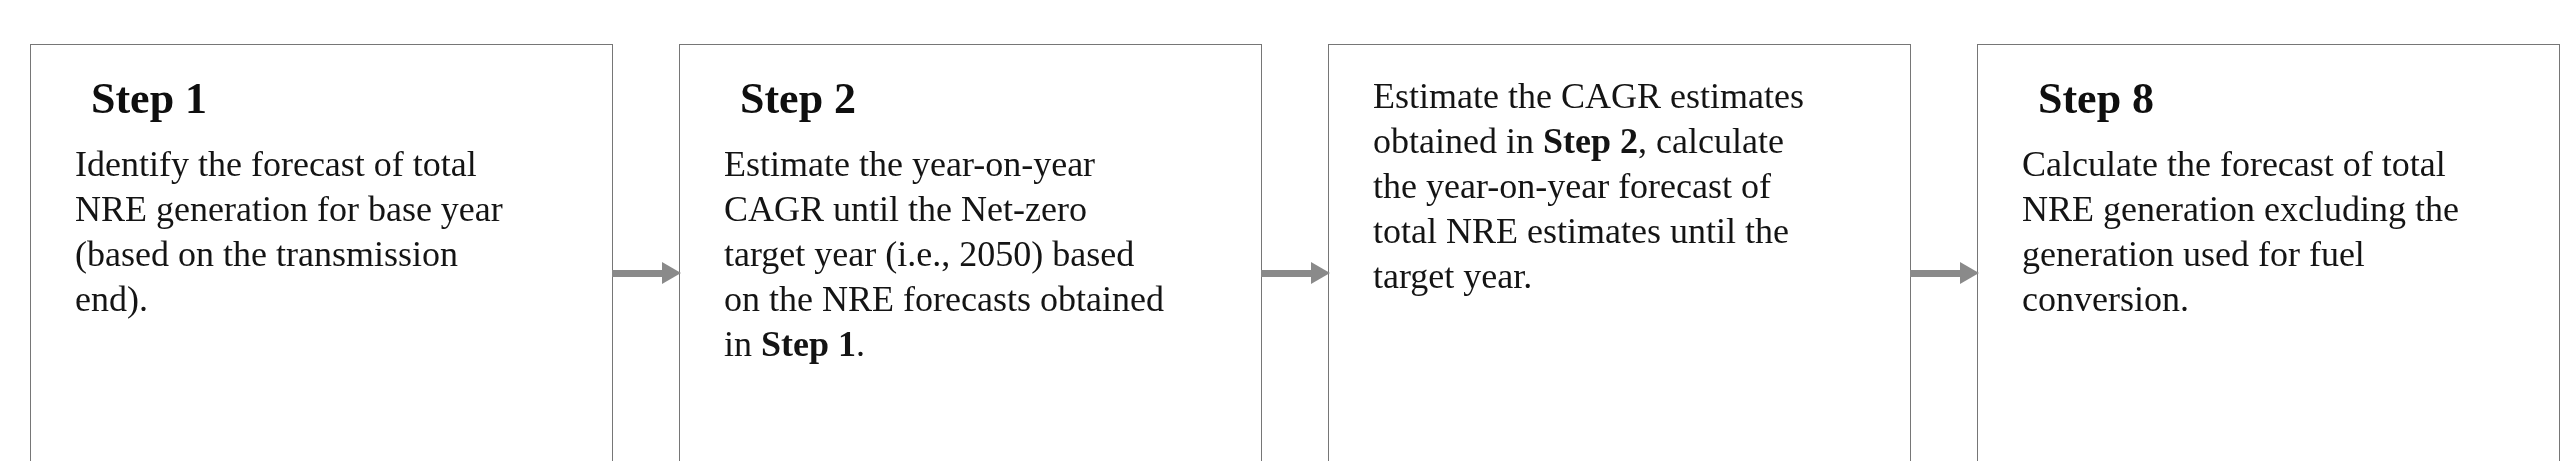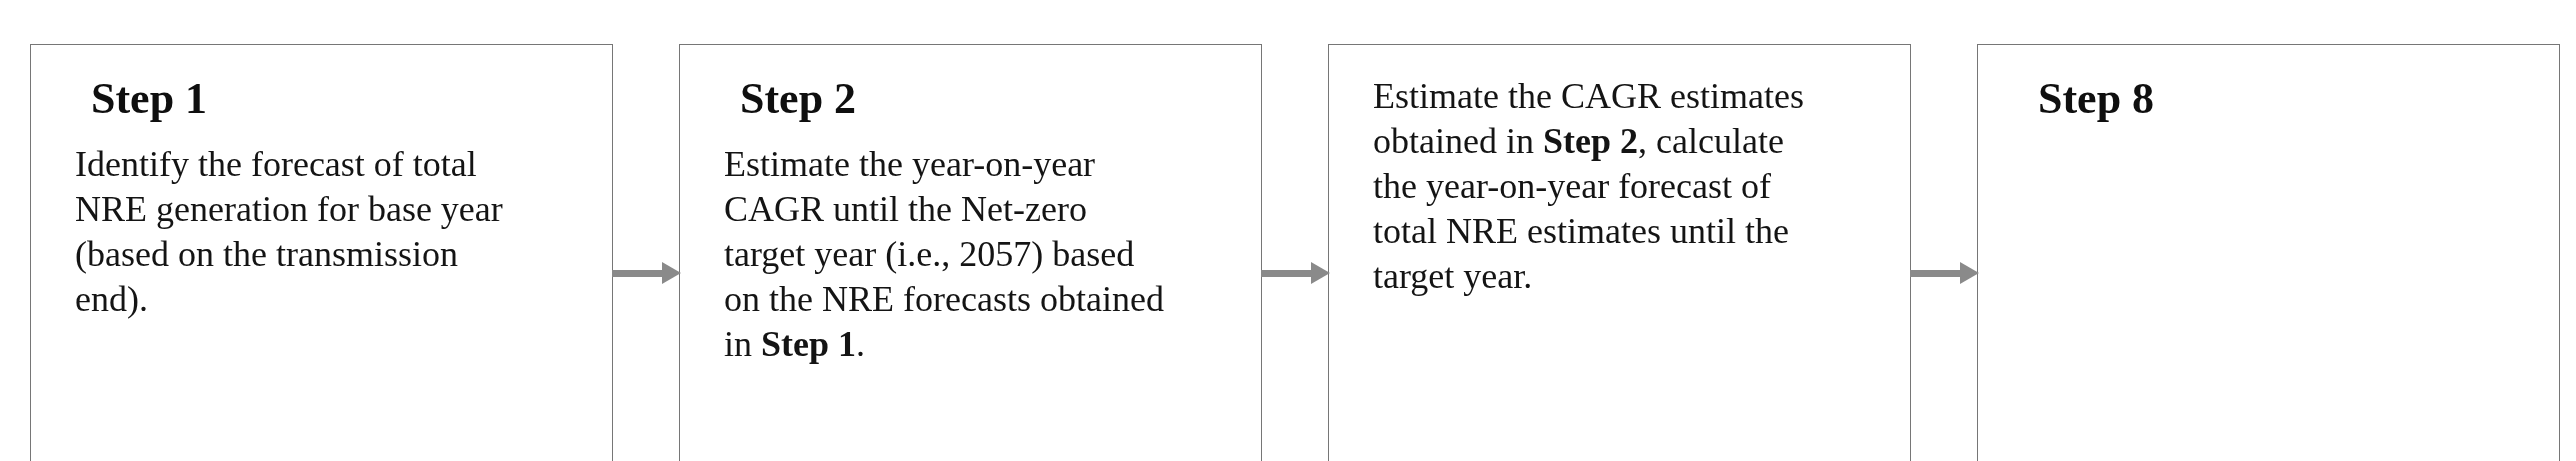--- a/index.html
+++ b/index.html
@@ -90,21 +90,21 @@
 
   <div class="gap">
     <div class="arrow-line"></div>
     <div class="arrow-head"></div>
   </div>
 
   <div class="step-box">
     <h2 class="step-title">Step 2</h2>
     <p class="step-body"><span>Estimate the year-on-year
 CAGR until the Net-zero
-target year (i.e., 2057) based
+target year (i.e., 2050) based
 on the NRE forecasts obtained
 in </span><b>Step 1</b><span>.</span></p>
   </div>
 
   <div class="gap">
     <div class="arrow-line"></div>
     <div class="arrow-head"></div>
   </div>
 
   <div class="step-box">
@@ -115,16 +115,20 @@
 target year.</span></p>
   </div>
 
   <div class="gap">
     <div class="arrow-line"></div>
     <div class="arrow-head"></div>
   </div>
 
   <div class="step-box">
     <h2 class="step-title">Step 8</h2>
+    <p class="step-body"><span>Calculate the forecast of total
+NRE generation excluding the
+generation used for fuel
+conversion.</span><b></b><span></span></p>
   </div>
 
 </div>
 
 
 </body></html>

